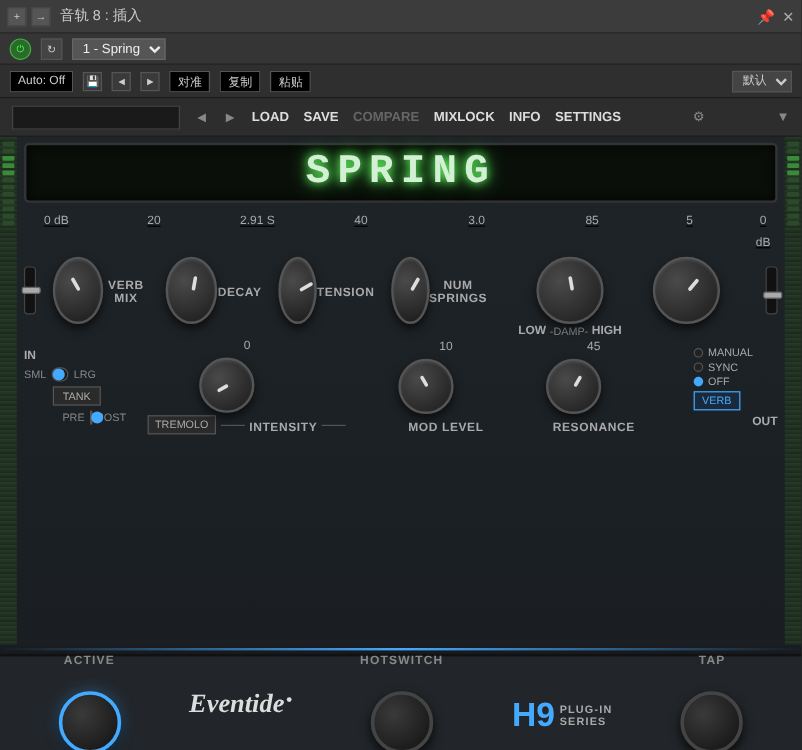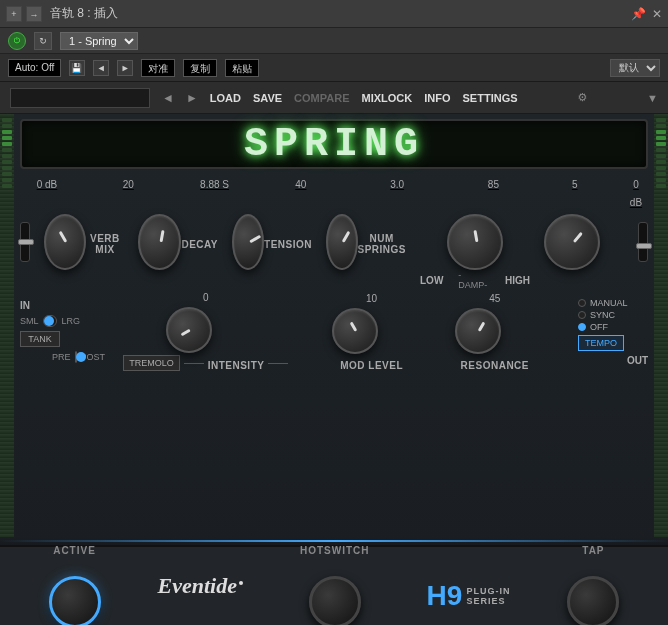--- a/index.html
+++ b/index.html
@@ -205,21 +205,21 @@
       border-radius: 4px;
       width: 100%;
       height: 50px;
       display: flex;
       align-items: center;
       justify-content: center;
       box-shadow: inset 0 0 10px rgba(0,0,0,0.8);
     }
     .display-text {
       font-family: 'Courier New', monospace;
-      font-size: 40px;
+      font-size: 34px;
       font-weight: bold;
       color: #d4f0d4;
       letter-spacing: 6px;
       text-shadow: 0 0 8px #6f6, 0 0 16px #4c4;
       text-align: right;
     }
 
     
     .knobs-section {
       flex: 1;
@@ -287,21 +287,21 @@
     
     .damp-group {
       display: flex;
       flex-direction: column;
       align-items: center;
       width: 110px;
     }
     .damp-label-row {
       display: flex;
       align-items: center;
-      gap: 12px;
+      gap: 0;
       font-size: 10px;
     }
     .damp-label-low { color: #aaa; font-size: 10px; font-weight: bold; }
     .damp-label-mid { color: #888; font-size: 9px; margin: 0 3px; }
     .damp-label-high { color: #aaa; font-size: 10px; font-weight: bold; }
 
     
     .bottom-row {
       display: flex;
       align-items: center;
@@ -342,20 +342,21 @@
     }
     .tank-btn {
       background: #2a2a2a;
       border: 1px solid #555;
       color: #aaa;
       font-size: 9px;
       padding: 2px 6px;
       cursor: pointer;
       width: 40px;
       text-align: center;
+      margin-left: 24px;
     }
     .pre-post-row {
       display: flex;
       align-items: center;
       gap: 4px;
       padding-left: 32px;
     }
 
     
     .right-controls {
@@ -622,21 +623,21 @@
   <div class="knobs-section">
 
     <div style="display:flex; justify-content:space-between; padding: 0 2px; margin-bottom:4px;text-decoration:underline;">
       <div style="width:50px; text-align:center;">
         <span class="knob-value">0 dB</span>
       </div>
       <div style="width:60px; text-align:center;">
         <span class="knob-value">20</span>
       </div>
       <div style="width:60px; text-align:center;">
-        <span class="knob-value">8.88 S</span>
+        <span class="knob-value">2.91 S</span>
       </div>
       <div style="width:60px; text-align:center;">
         <span class="knob-value">40</span>
       </div>
       <div style="width:80px; text-align:center;">
         <span class="knob-value">3.0</span>
       </div>
       <div style="width:60px; text-align:center;">
         <span class="knob-value">85</span>
       </div>
@@ -778,21 +779,21 @@
             </div>
             <div class="radio-item">
               <div class="radio-dot"></div>
               <span class="radio-label">SYNC</span>
             </div>
             <div class="radio-item">
               <div class="radio-dot active"></div>
               <span class="radio-label">OFF</span>
             </div>
           </div>
-          <div class="tempo-btn">TEMPO</div>
+          <div class="tempo-btn">VERB</div>
         </div>
         <span class="out-label">OUT</span>
       </div>
 
     </div>
 
   </div>
 
   <div class="wave-divider">
     <div class="wave-line"></div>

